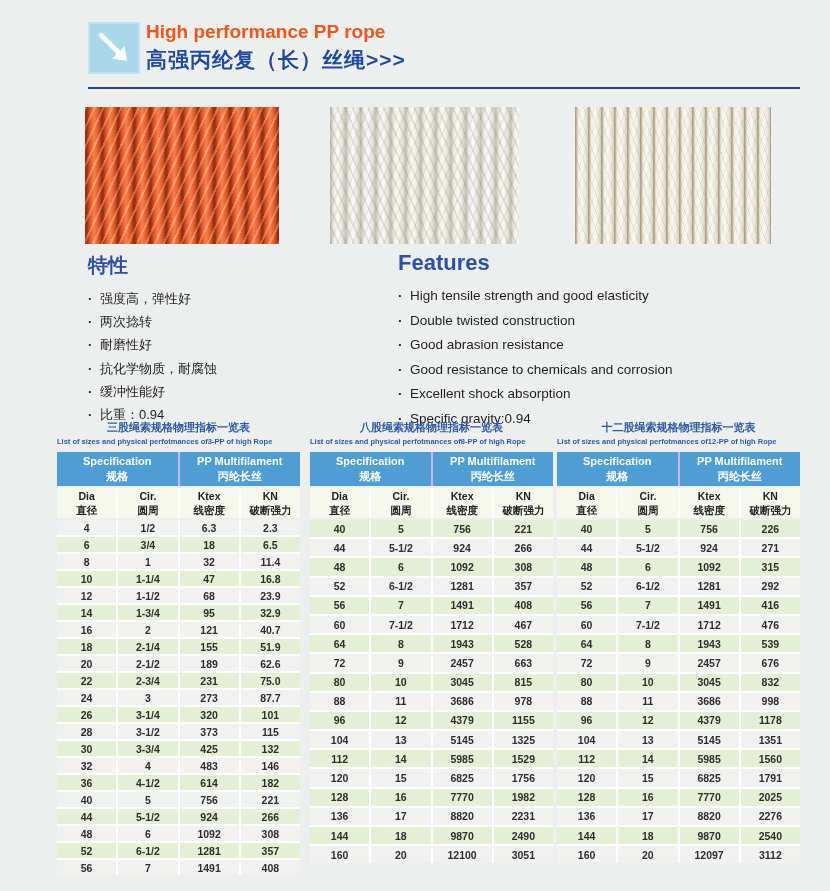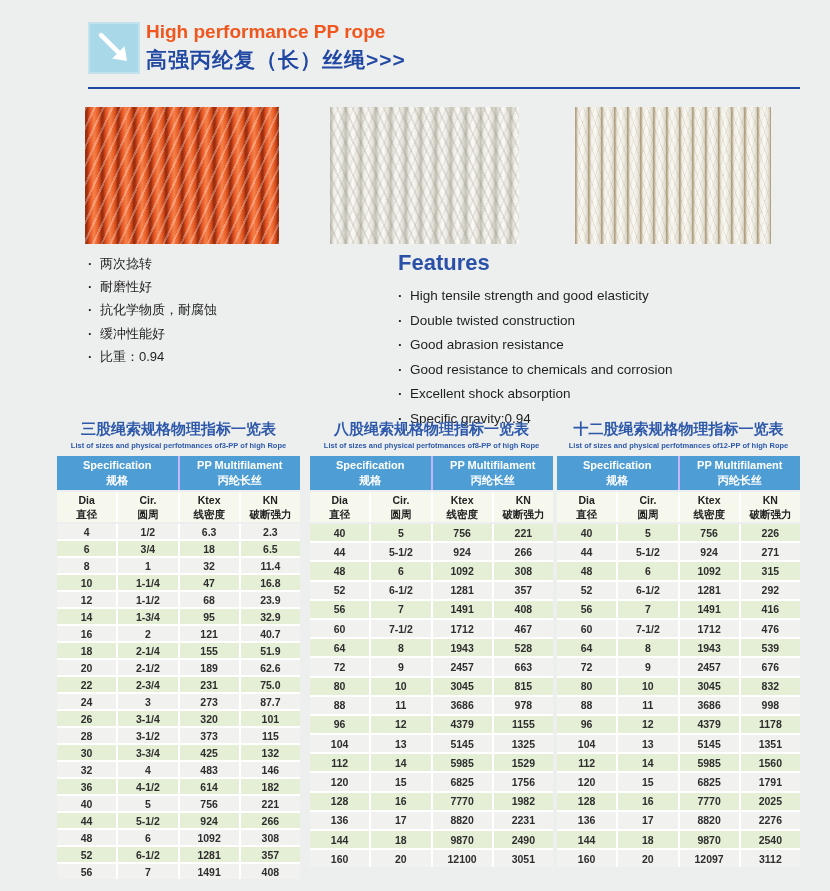--- a/index.html
+++ b/index.html
@@ -39,22 +39,22 @@
   .features-en h2{font-size:22px;font-weight:bold}
   .features ul{list-style:none}
   .features li{position:relative;padding-left:12px;color:#1e1e1e}
   .features li::before{content:"·";position:absolute;left:0;font-weight:bold}
   .features-zh li{font-size:13px;line-height:23.2px}
   .features-en li{font-size:13.5px;line-height:24.5px}
 
   
   .table-block{position:absolute;top:420px;width:243px}
   .tb0{left:57px}.tb1{left:310px}.tb2{left:557px}
-  .tbl-title{font-size:15px;font-weight:bold;color:#2e59aa;text-align:center}
-  .tbl-sub{font-size:7.5px;font-weight:bold;color:#2e59aa;text-align:center;margin-top:2px}
+  .tbl-title{font-size:11px;font-weight:bold;color:#2e59aa;text-align:center}
+  .tbl-sub{font-size:7.5px;font-weight:bold;color:#2e59aa;margin-top:2px}
   .ghead-row{display:grid;grid-template-columns:1fr 1fr;gap:2px;background:#c4b5fd;margin-top:6px}
   .gcell{background:#4e9ed5;color:#fff;font-weight:bold;font-size:11px;line-height:15px;text-align:center;height:34px;display:flex;flex-direction:column;justify-content:center}
   .subhead-row{display:grid;grid-template-columns:1fr 1fr 1fr 1fr;gap:2px;background:#fff;margin-top:2px}
   .scell{background:#f6f8ee;display:flex;flex-direction:column;justify-content:center;text-align:center;height:30px;font-weight:bold;color:#222;font-size:10.5px;line-height:14px}
   .body-grid{display:grid;grid-template-columns:1fr 1fr 1fr 1fr;gap:2px;background:#fff;margin-top:2px}
   .cell{text-align:center;font-weight:bold;color:#2e2e2e;font-size:10.5px;display:flex;align-items:center;justify-content:center}
   .tb0 .cell{height:15px}
   .tb1 .cell,.tb2 .cell{height:17.2px}
   .cell.green{background:#e4efd6}
   .cell.plain{background:#f1f2f0}
@@ -70,21 +70,23 @@
 </div>
 <h1 class="title-en">High performance PP rope</h1>
 <h1 class="title-zh">高强丙纶复（长）丝绳&gt;&gt;&gt;</h1>
 <div class="rule"></div>
 
 <div class="rope rope-orange"></div>
 <div class="rope rope-white"></div>
 <div class="rope rope-cream"></div>
 
 <div class="features features-zh">
+  <h2>特性</h2>
   <ul>
+      <li>强度高，弹性好</li>
       <li>两次捻转</li>
       <li>耐磨性好</li>
       <li>抗化学物质，耐腐蚀</li>
       <li>缓冲性能好</li>
       <li>比重：0.94</li>
     </ul>
 </div>
 
 <div class="features features-en">
   <h2>Features</h2>

